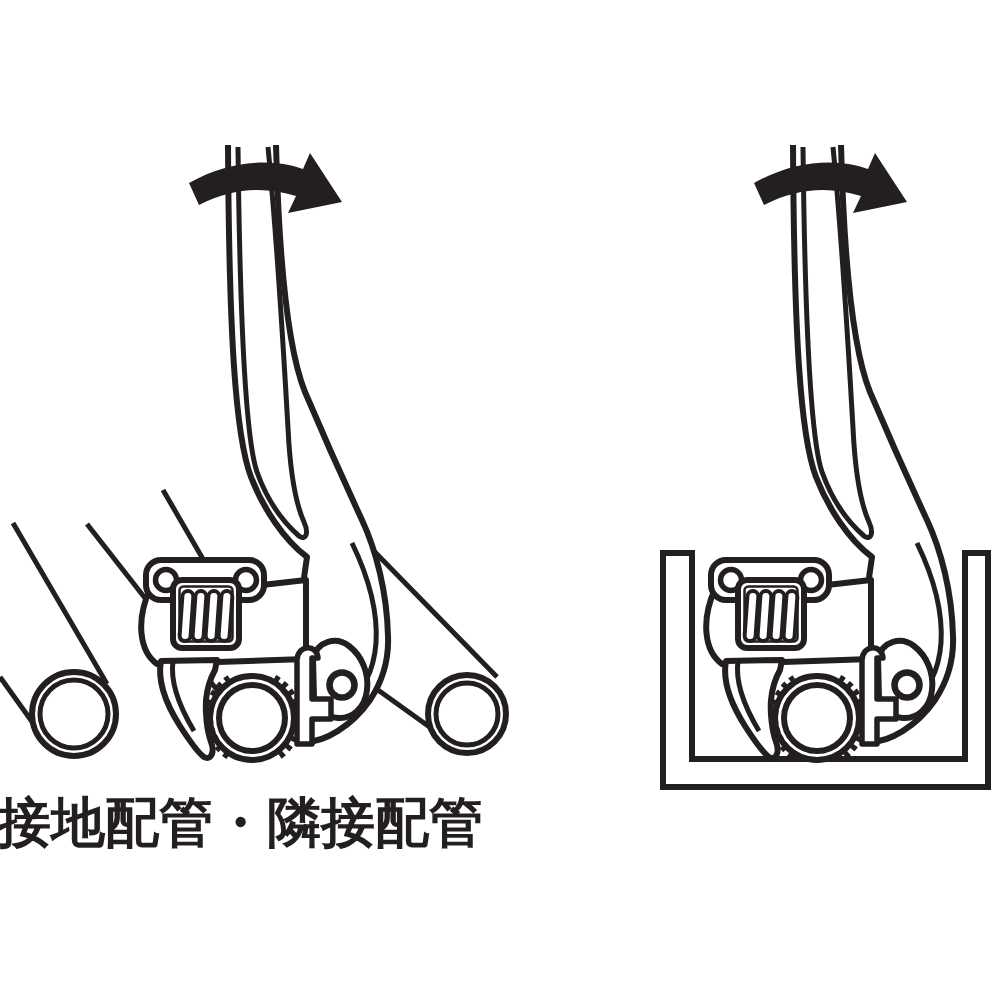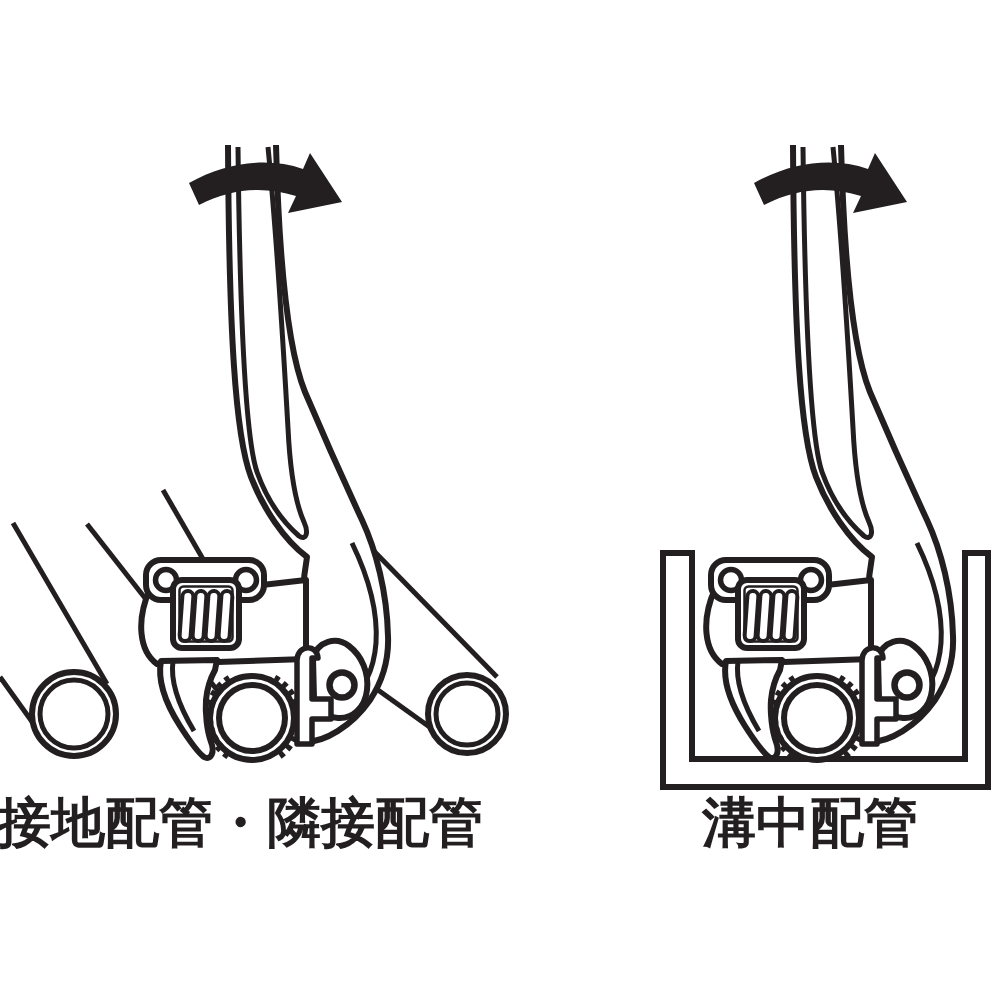--- a/index.html
+++ b/index.html
@@ -99,15 +99,14 @@
     </g>
 
     <g>
       <path d="M 663,553 L 663,787 L 988,787 L 988,553 L 965,553 L 965,759
                L 692,759 L 692,553 Z" fill="#ffffff" stroke="#231f20" stroke-width="6" stroke-linejoin="miter"></path>
       <use href="#wrench" transform="translate(565,0)"></use>
     </g>
   </svg>
 
   <div class="caption caption-left">接地配管・隣接配管</div>
-  <div class="caption caption-right">溝中配管</div>
 
 </div>
 
 </body></html>

